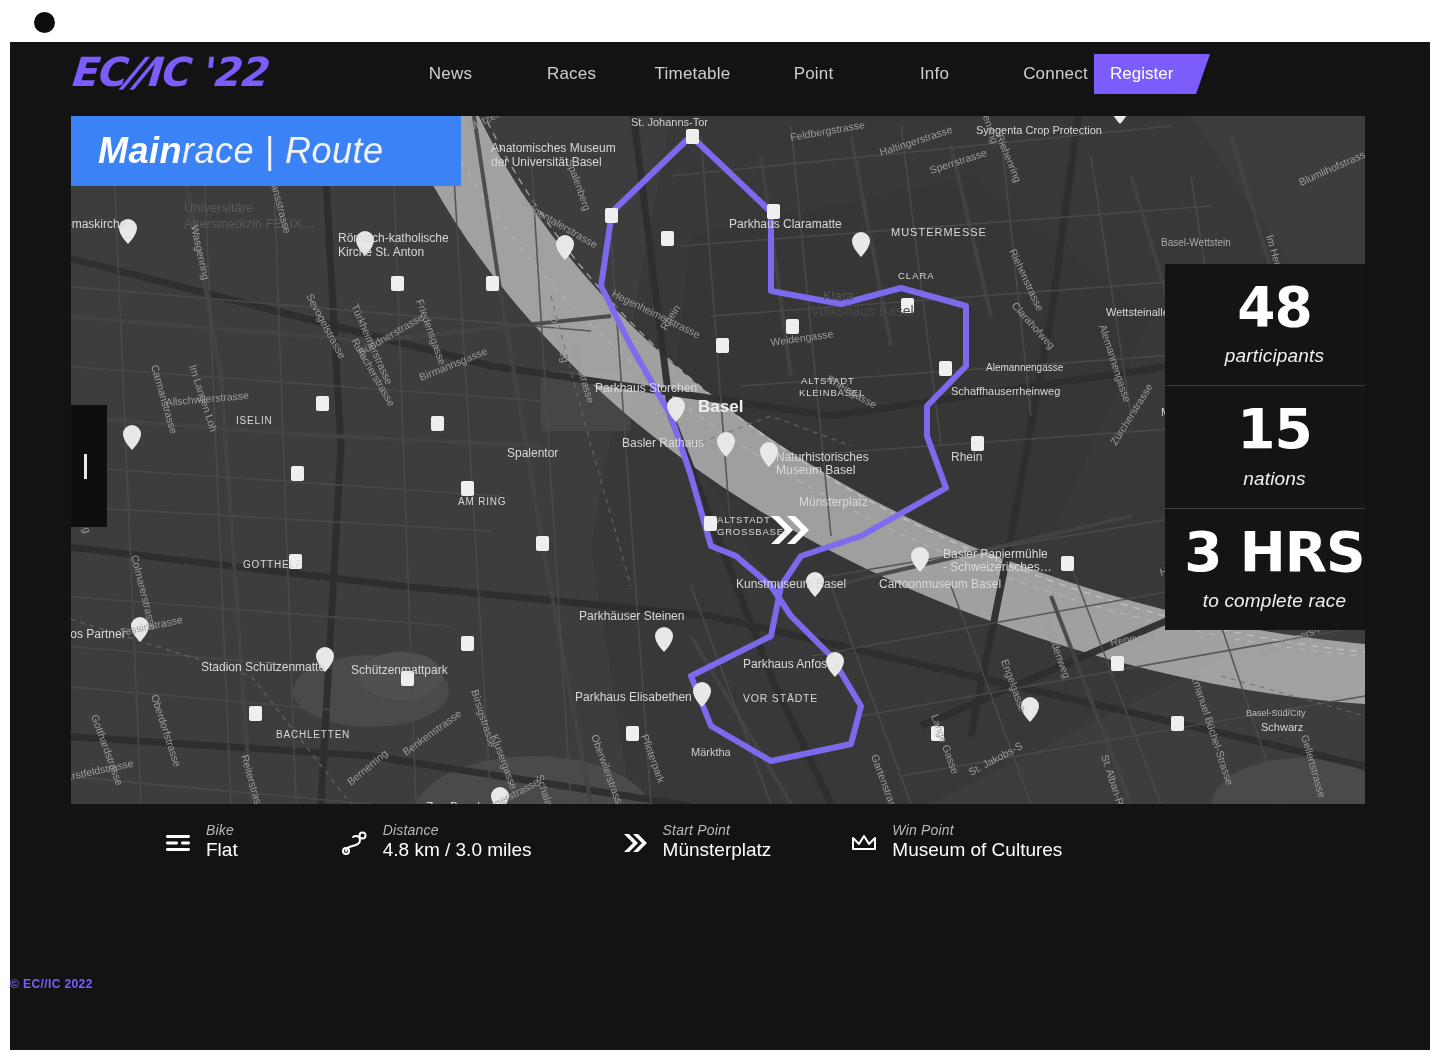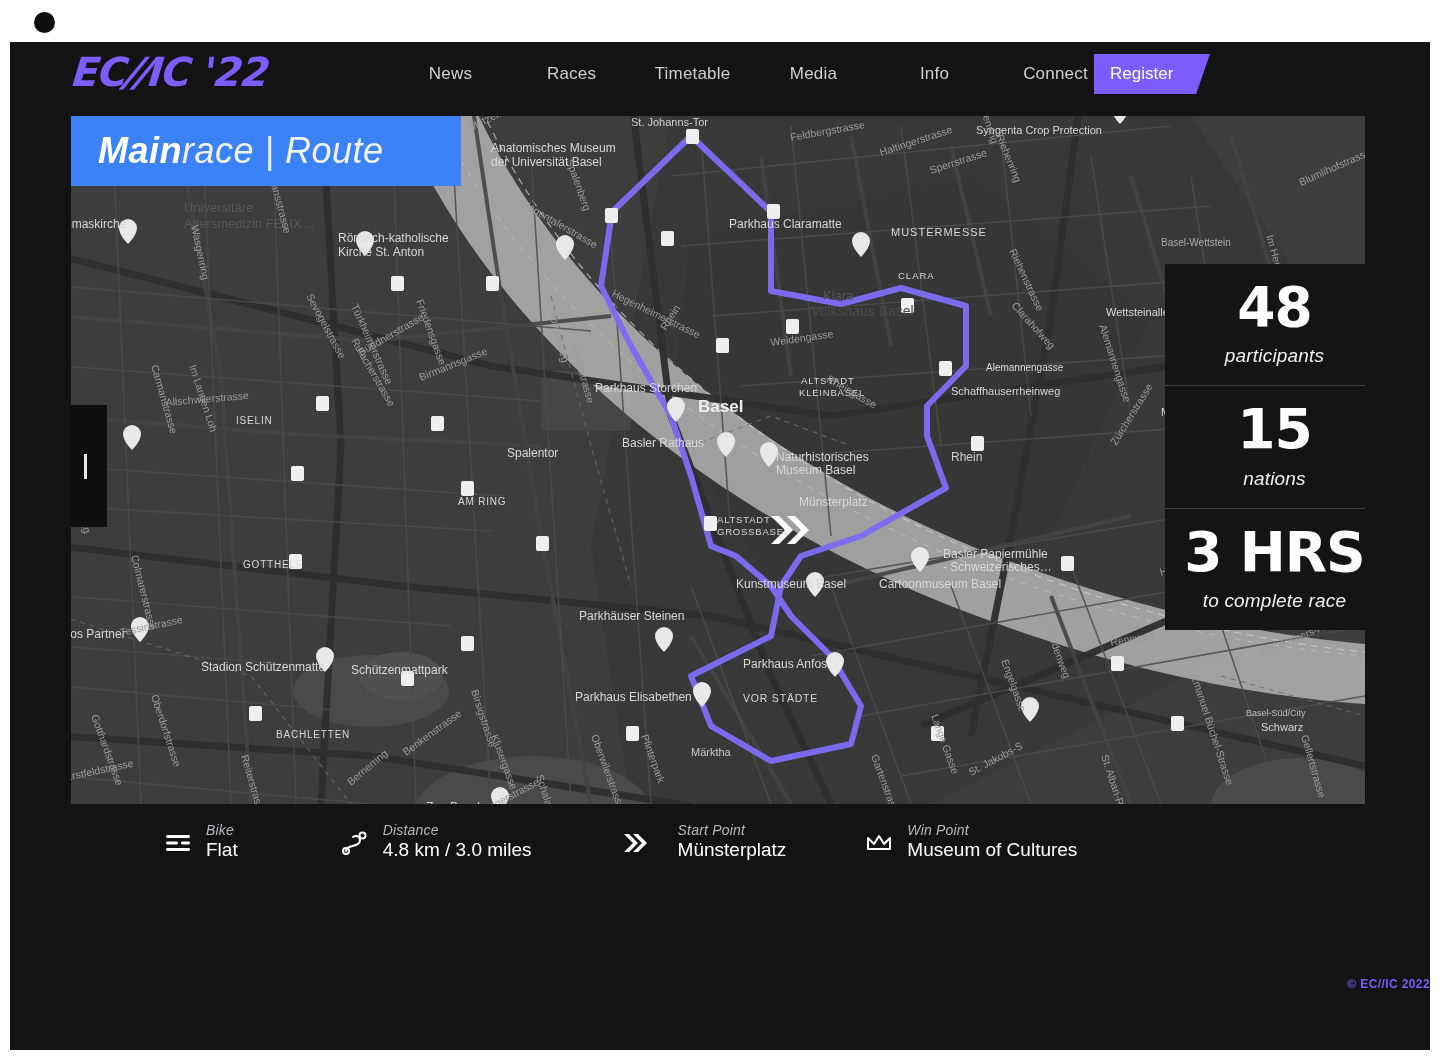--- a/index.html
+++ b/index.html
@@ -119,21 +119,21 @@
     font-size:14px; font-style:italic; color:#b8b8be; font-weight:300;
     line-height:1.15; letter-spacing:.2px;
   }
   .info-text .val {
     font-size:19px; color:#ffffff; line-height:1.3; white-space:nowrap;
   }
 
   
   .footer {
     position:absolute; left:0; top:935px; width:1420px;
-    text-align:right; color:#7c5cfc; font-size:12px; font-weight:bold;
+    text-align:left; color:#7c5cfc; font-size:12px; font-weight:bold;
     letter-spacing:.4px;
   }
 </style>
 </head>
 <body>
 
 <div class="bezel">
   <div class="camera-dot"></div>
 
   <div class="screen">
@@ -147,21 +147,21 @@
         <div class="nav-slot">
             <a class="nav-item">News</a>
           </div>
         <div class="nav-slot">
             <a class="nav-item">Races</a>
           </div>
         <div class="nav-slot">
             <a class="nav-item">Timetable</a>
           </div>
         <div class="nav-slot">
-            <a class="nav-item">Media</a>
+            <a class="nav-item">Point</a>
           </div>
         <div class="nav-slot">
             <a class="nav-item">Info</a>
           </div>
         <div class="nav-slot">
             <a class="nav-item">Connect</a>
           </div>
       </div>
 
       <div class="register-wrap">
@@ -503,21 +503,21 @@
             <circle cx="20.5" cy="4.5" r="3" fill="none" stroke="#fff" stroke-width="2"></circle>
             <circle cx="4" cy="20" r="3" fill="none" stroke="#fff" stroke-width="2"></circle>
           </svg>
         </div>
         <div class="info-text">
           <div class="lbl">Distance</div>
           <div class="val">4.8 km / 3.0 miles</div>
         </div>
       </div>
 
-      <div class="info-cell" style="margin-left:86px;gap:15px;">
+      <div class="info-cell" style="margin-left:86px;">
         <div class="info-icon">
           <svg width="26" height="22" viewBox="0 0 26 22">
             <path d="M2,2 L11,11 L2,20 L7,20 L16,11 L7,2 Z" fill="#fff"></path>
             <path d="M11,2 L20,11 L11,20 L16,20 L25,11 L16,2 Z" fill="#fff"></path>
           </svg>
         </div>
         <div class="info-text">
           <div class="lbl">Start Point</div>
           <div class="val">Münsterplatz</div>
         </div>

